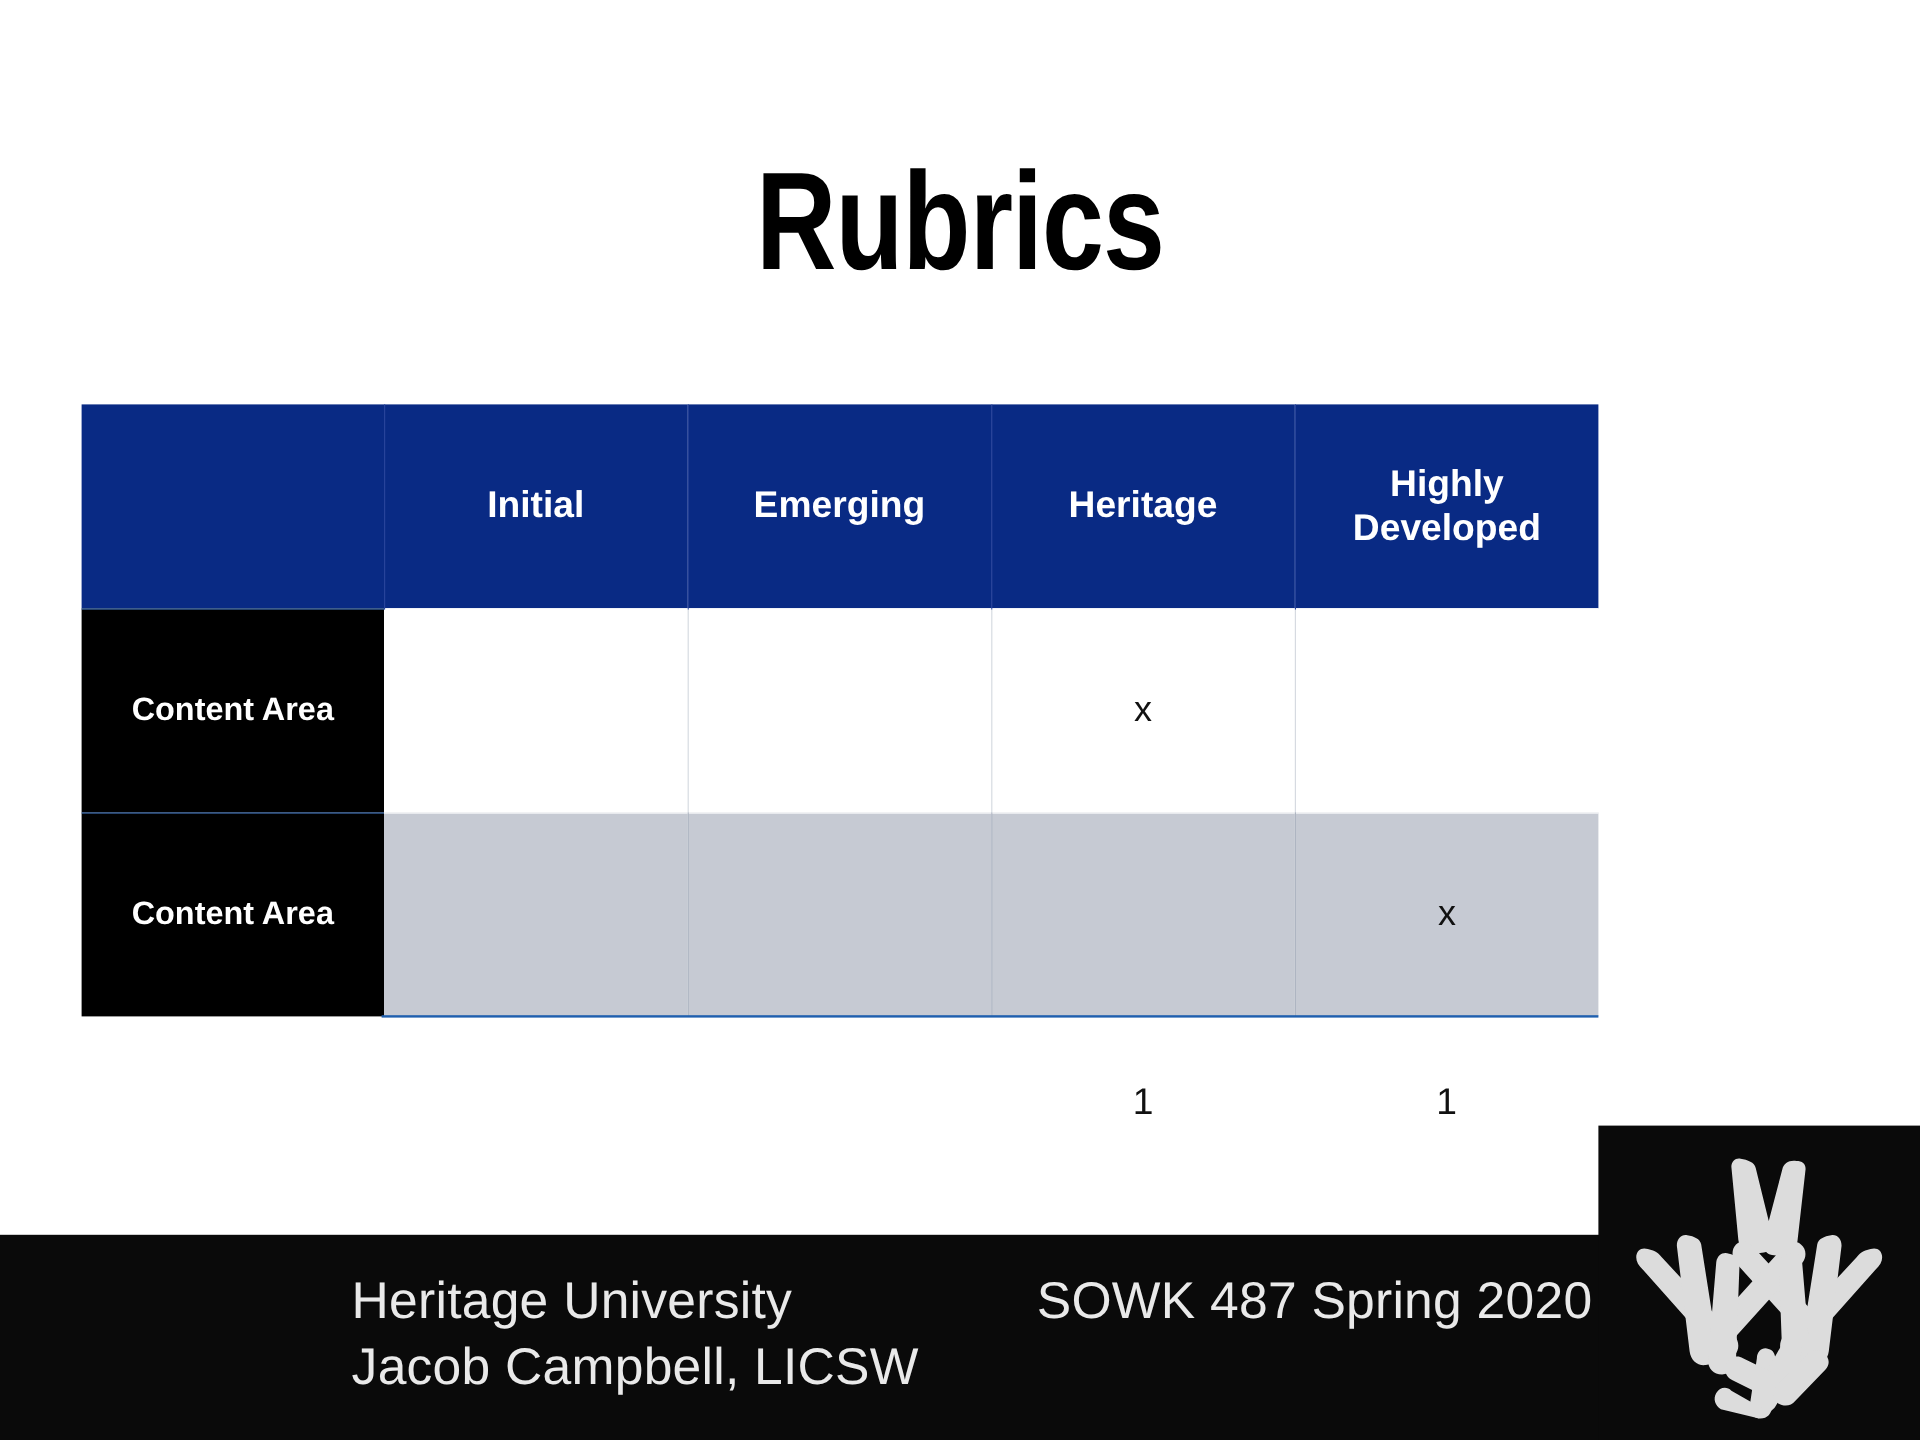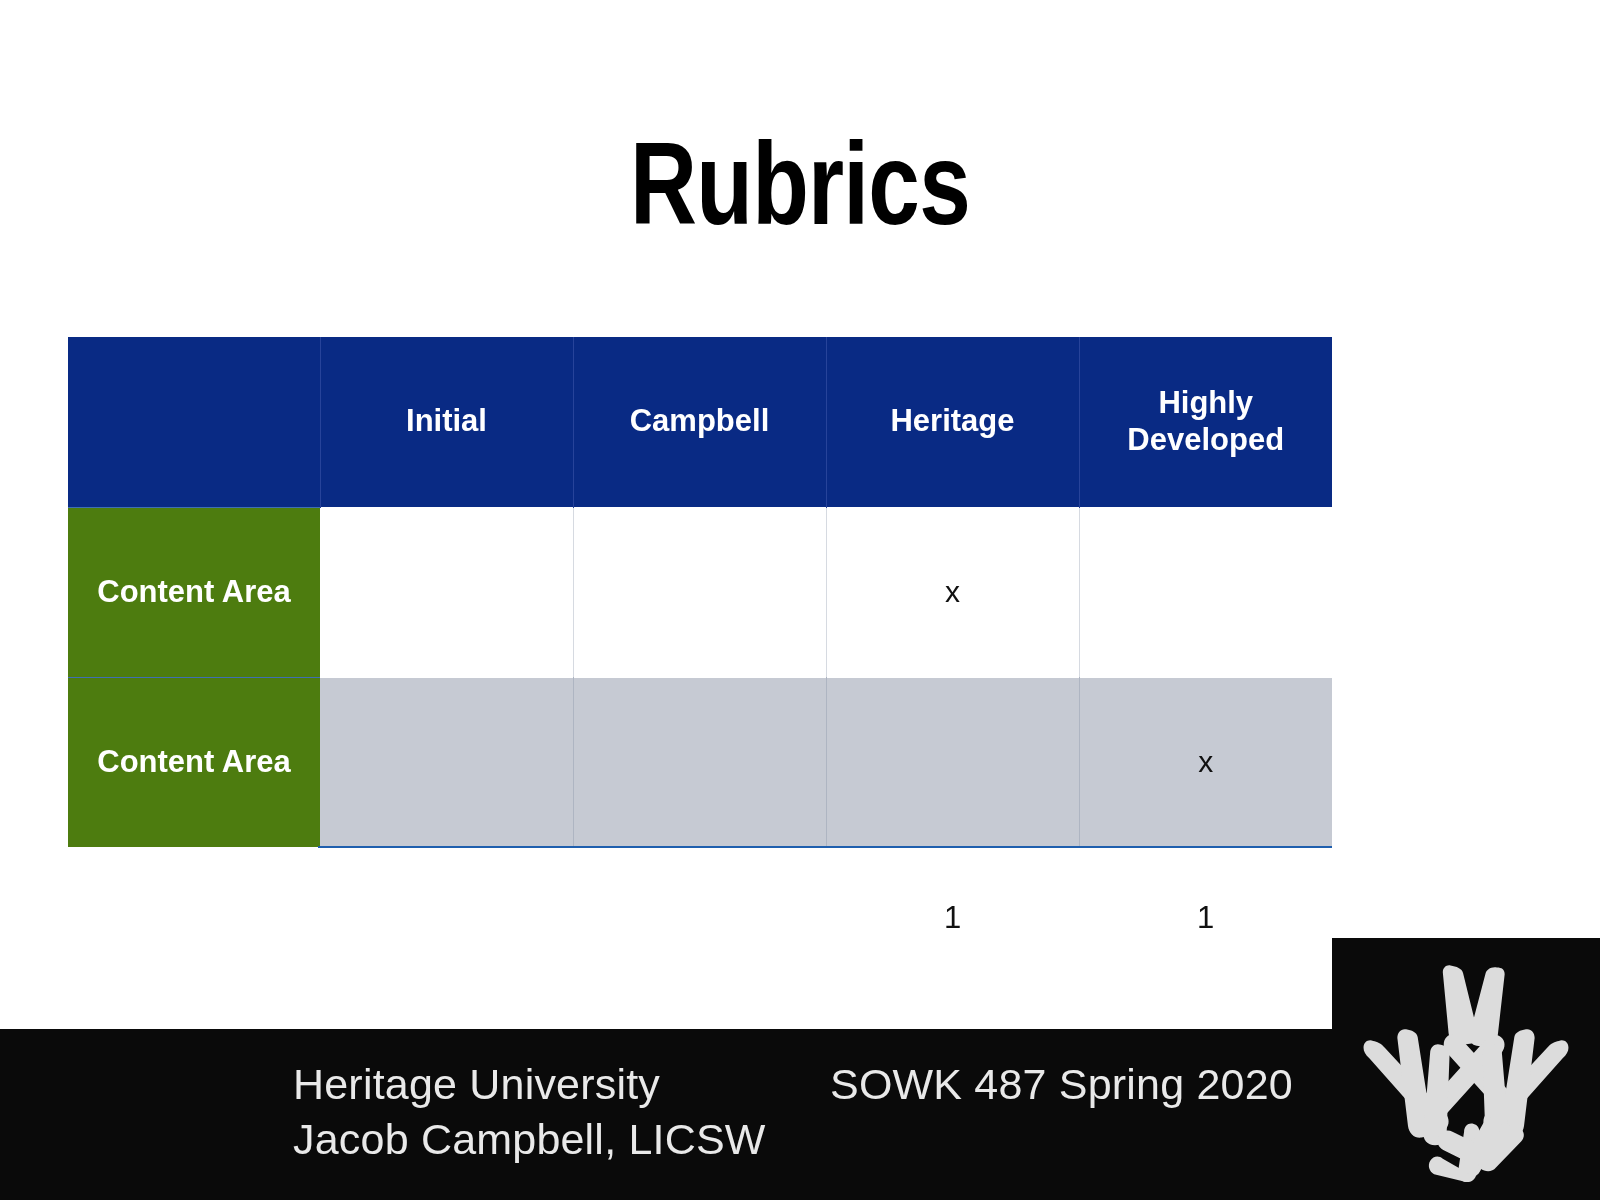--- a/index.html
+++ b/index.html
@@ -65,23 +65,23 @@
   }
   .hdr-cell:last-child { border-right: none; margin-top: 23px; }
   .hdr-blank {
     background: #092a84;
     border-right: 1px solid #27439a;
   }
 
   
   .data-row { height: 170px; }
   .row-label {
-    background: #4d7c0f;
+    background: #000000;
     color: #ffffff;
-    font-size: 31px;
+    font-size: 27px;
     font-weight: 700;
     text-align: center;
     vertical-align: middle;
     line-height: 1.32;
     border-top: 1px solid #3f6fb4;
   }
   .cell {
     text-align: center;
     vertical-align: middle;
     font-size: 30px;
@@ -143,21 +143,21 @@
     position: absolute;
     top: 28px;
     color: #e9e9e9;
     font-size: 43px;
     font-weight: 300;
     line-height: 1.27;
     letter-spacing: 0.2px;
     white-space: nowrap;
   }
   .footer-left  { left: 293px; }
-  .footer-right { left: 830px; }
+  .footer-right { left: 864px; }
 
   
   .logo-block {
     position: absolute;
     left: 1332px;
     top: 938px;
     width: 268px;
     height: 262px;
     background: #0a0a0a;
     overflow: hidden;
@@ -180,21 +180,21 @@
     <col class="col-label">
     <col class="col-rating">
     <col class="col-rating">
     <col class="col-rating">
     <col class="col-rating">
   </colgroup>
   <thead>
     <tr class="hdr-row">
       <th class="hdr-blank"></th>
       <th class="hdr-cell">Initial</th>
-      <th class="hdr-cell">Campbell</th>
+      <th class="hdr-cell">Emerging</th>
       <th class="hdr-cell">Heritage</th>
       <th class="hdr-cell">Highly Developed</th>
     </tr>
   </thead>
   <tbody>
     <tr class="data-row row-white">
       <td class="row-label">Content Area</td>
       <td class="cell"></td>
       <td class="cell"></td>
       <td class="cell">x</td>

